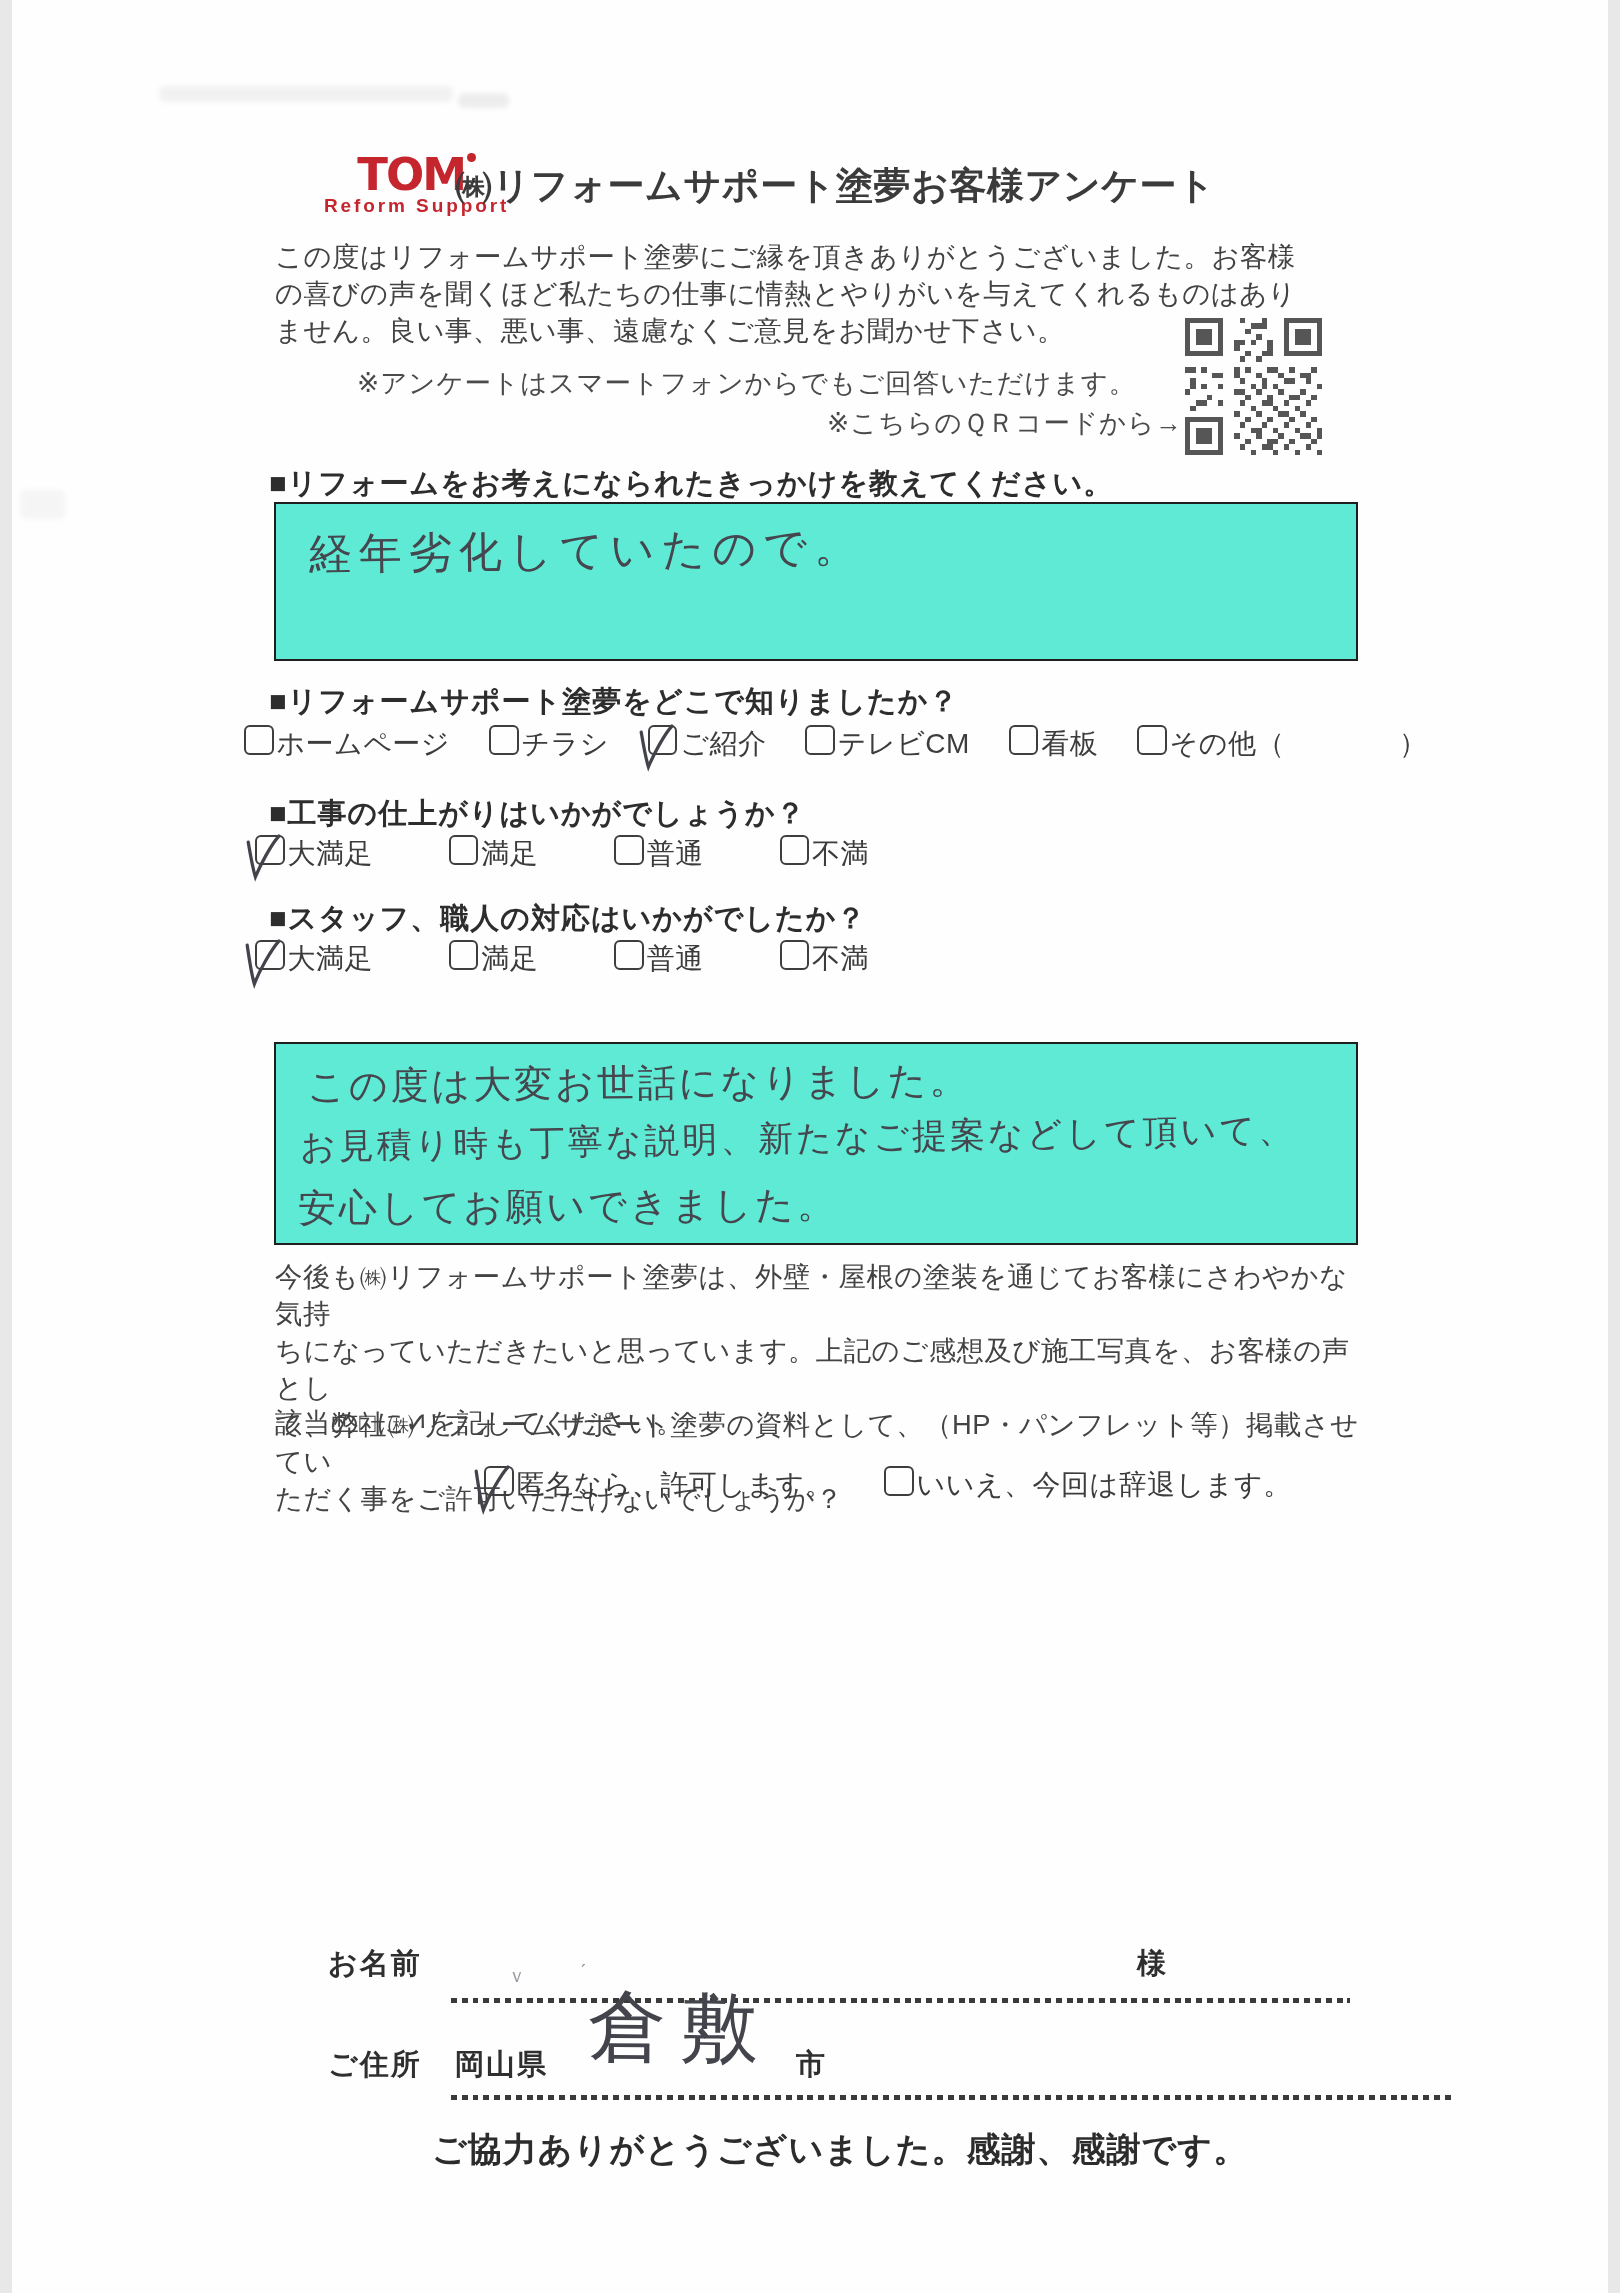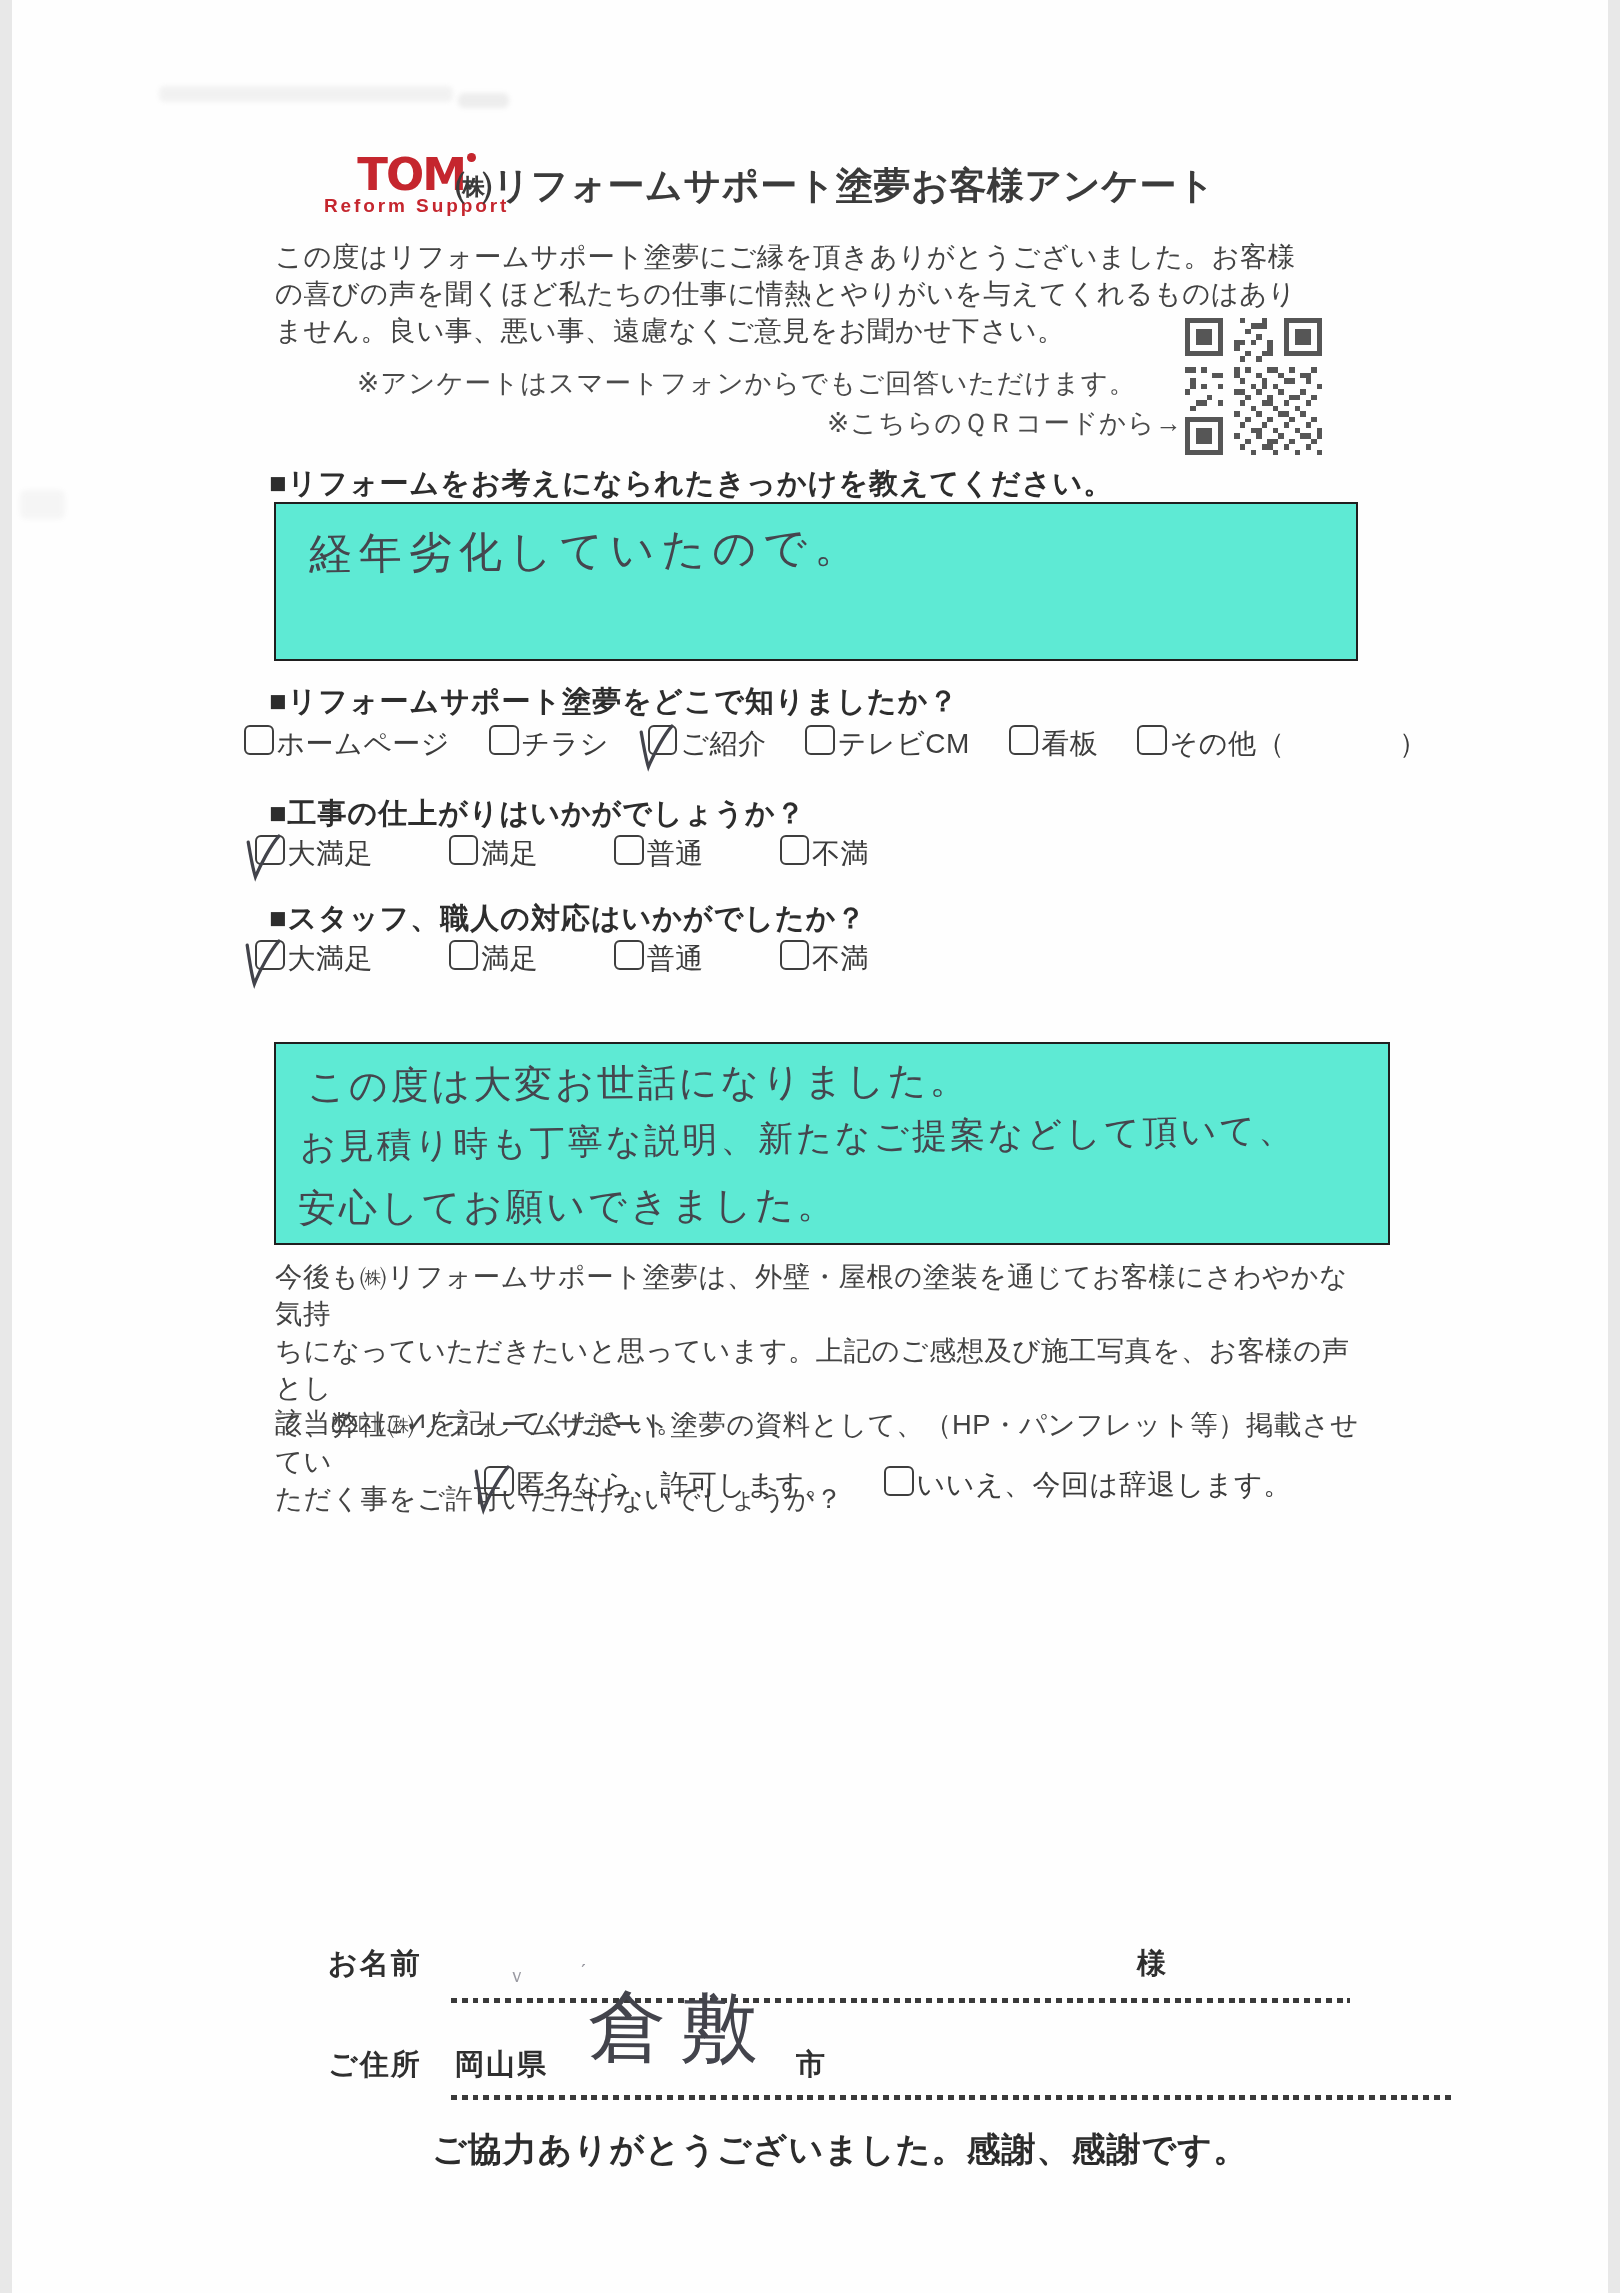--- a/index.html
+++ b/index.html
@@ -242,21 +242,21 @@
     <div class="opt">
       <span class="cb"></span>
       <span class="opt-label">普通</span>
     </div>
     <div class="opt">
       <span class="cb"></span>
       <span class="opt-label">不満</span>
     </div>
   </div>
 
-  <div class="abs answer-box" style="left:262px;top:1042px;width:1080px;height:199px;padding-left:32px;">
+  <div class="abs answer-box" style="left:262px;top:1042px;width:1080px;height:199px;">
     <div class="handwriting hw-line" style="position:absolute;left:31px;top:13.7px;transform:rotate(-0.6deg);">この度は大変お世話になりました。</div>
     <div class="handwriting hw-line" style="position:absolute;left:23.5px;top:71px;transform:rotate(-1deg);font-size:35px;">お見積り時も丁寧な説明、新たなご提案などして頂いて、</div>
     <div class="handwriting hw-line" style="position:absolute;left:21.6px;top:137px;transform:rotate(-0.4deg);">安心してお願いできました。</div>
   </div>
 
   <div class="abs para" style="left:263px;top:1258px;width:1098px;">今後も㈱リフォームサポート塗夢は、外壁・屋根の塗装を通じてお客様にさわやかな気持
 ちになっていただきたいと思っています。上記のご感想及び施工写真を、お客様の声とし
 て、弊社㈱リフォームサポート塗夢の資料として、（HP・パンフレット等）掲載させてい
 ただく事をご許可いただけないでしょうか？</div>
   <div class="abs para" style="left:263px;top:1404px;">該当の□に✓を記してください。</div>

